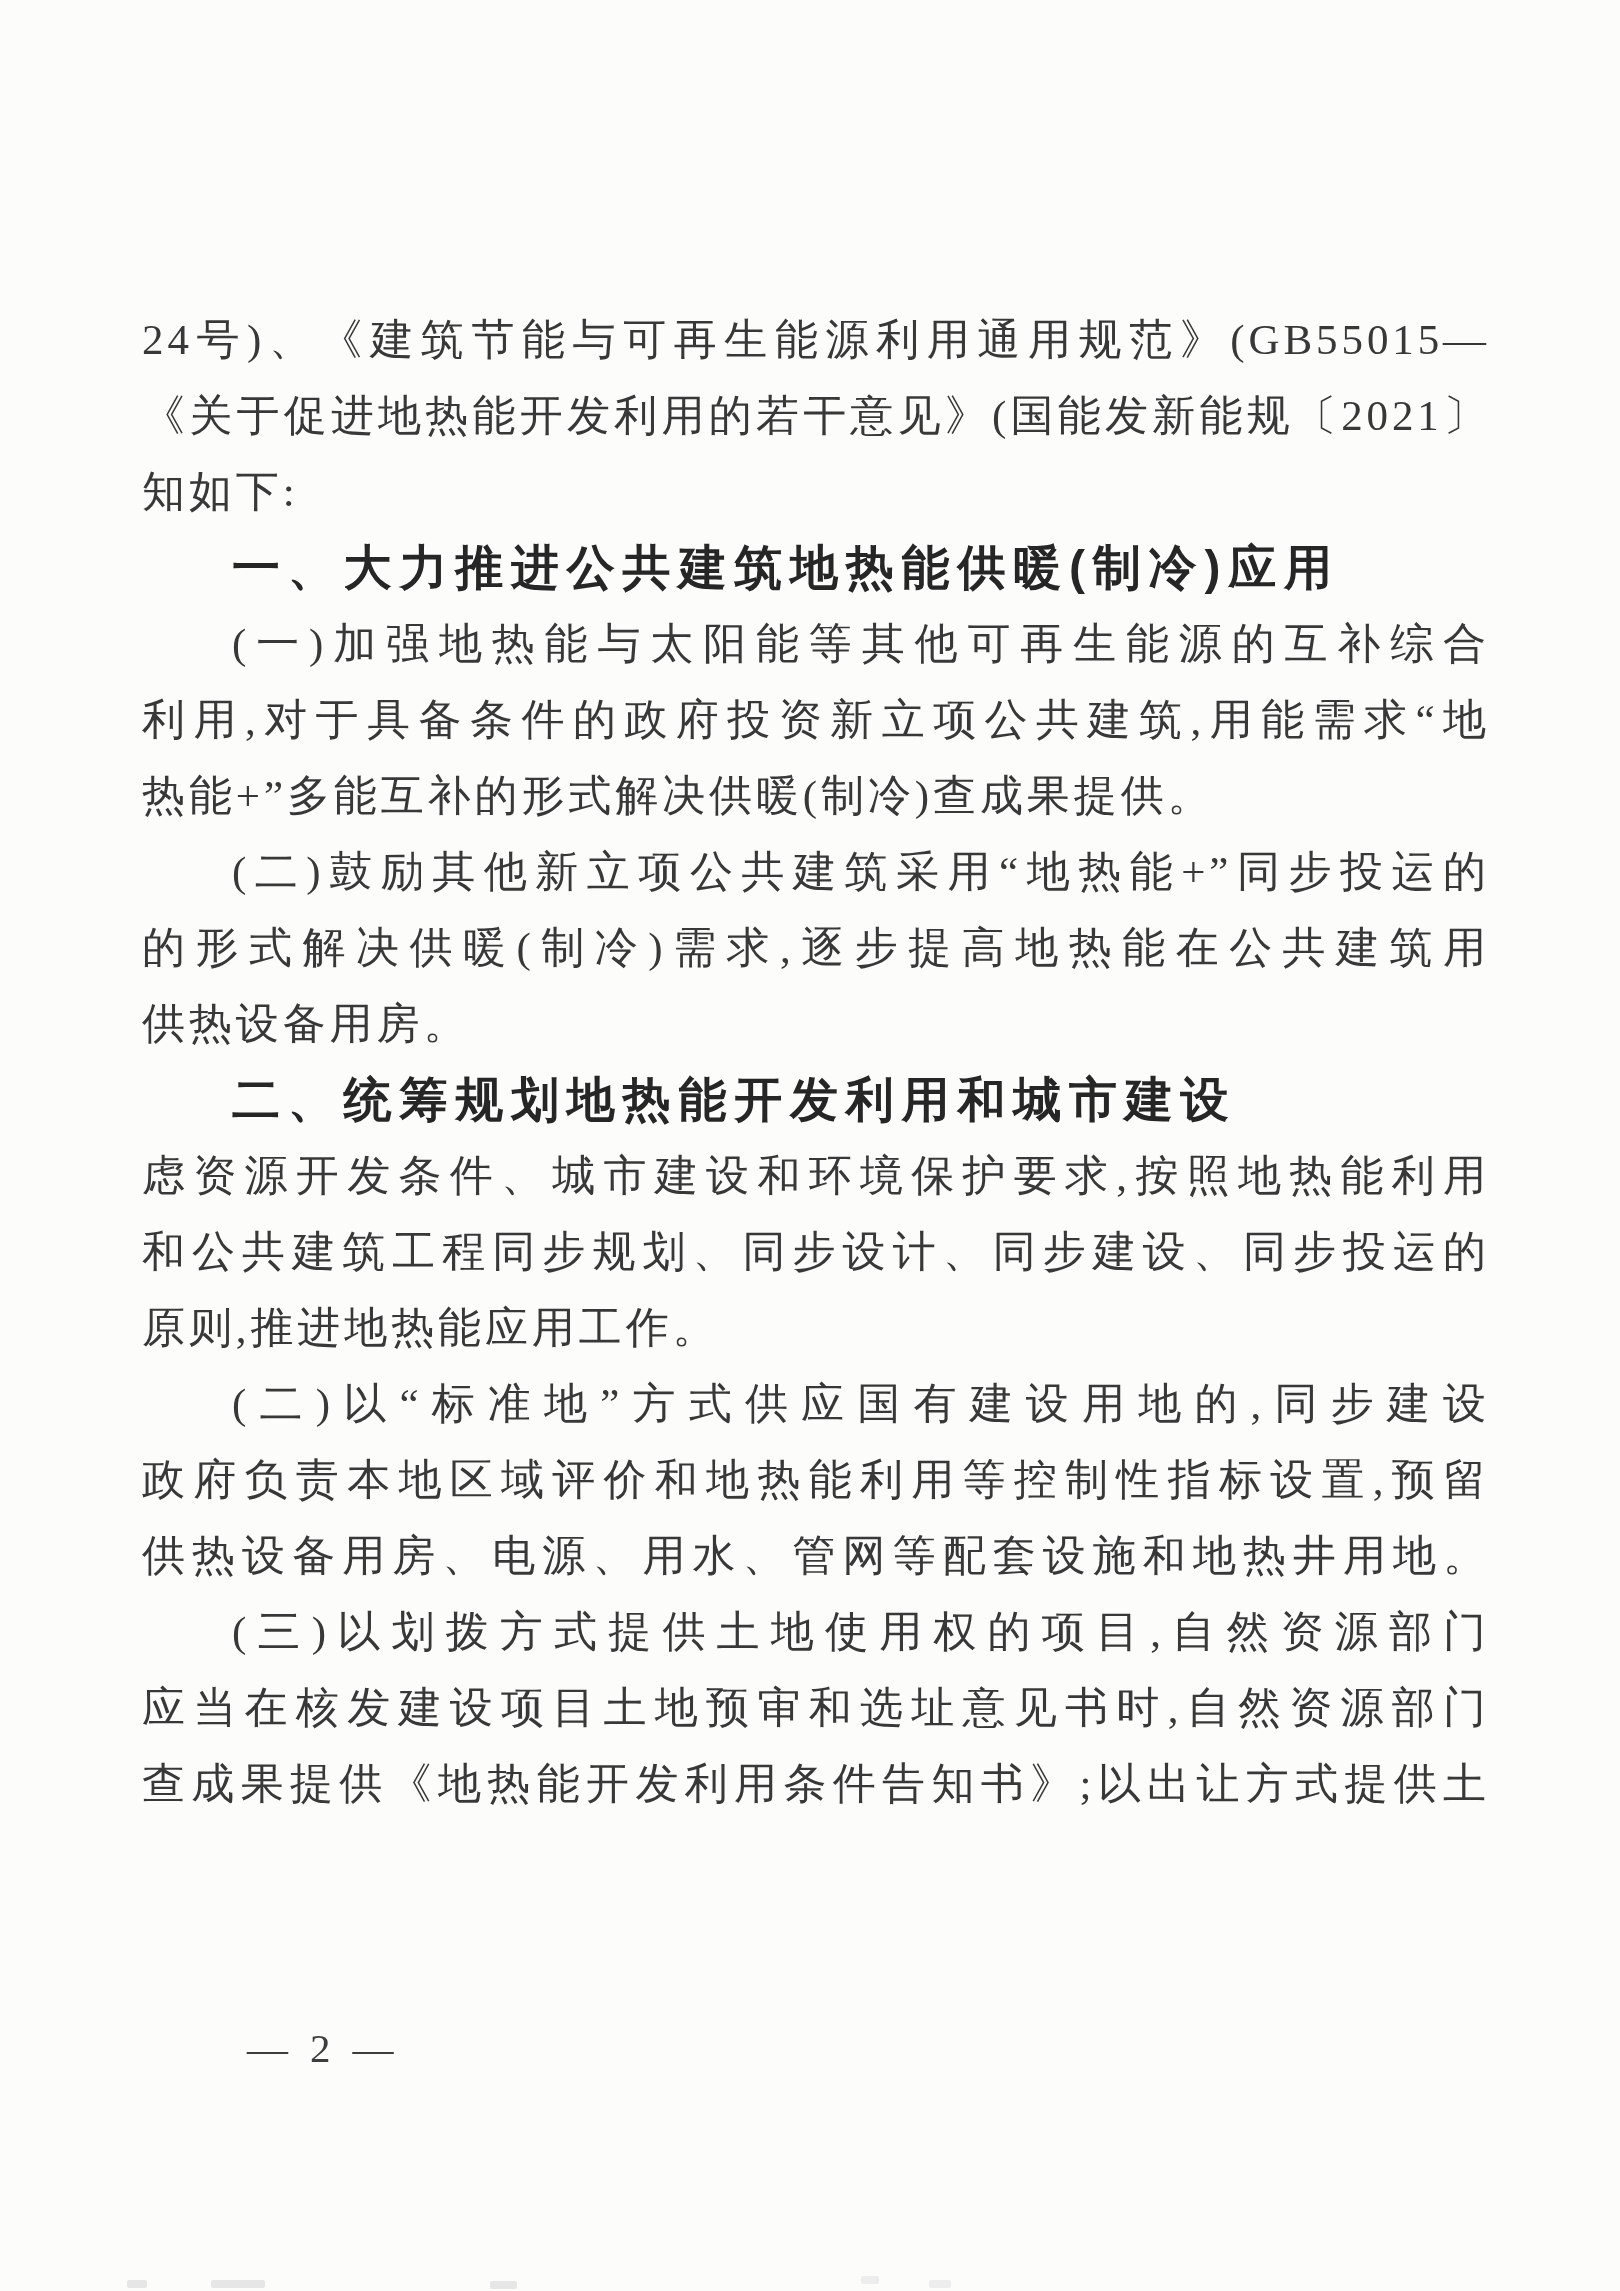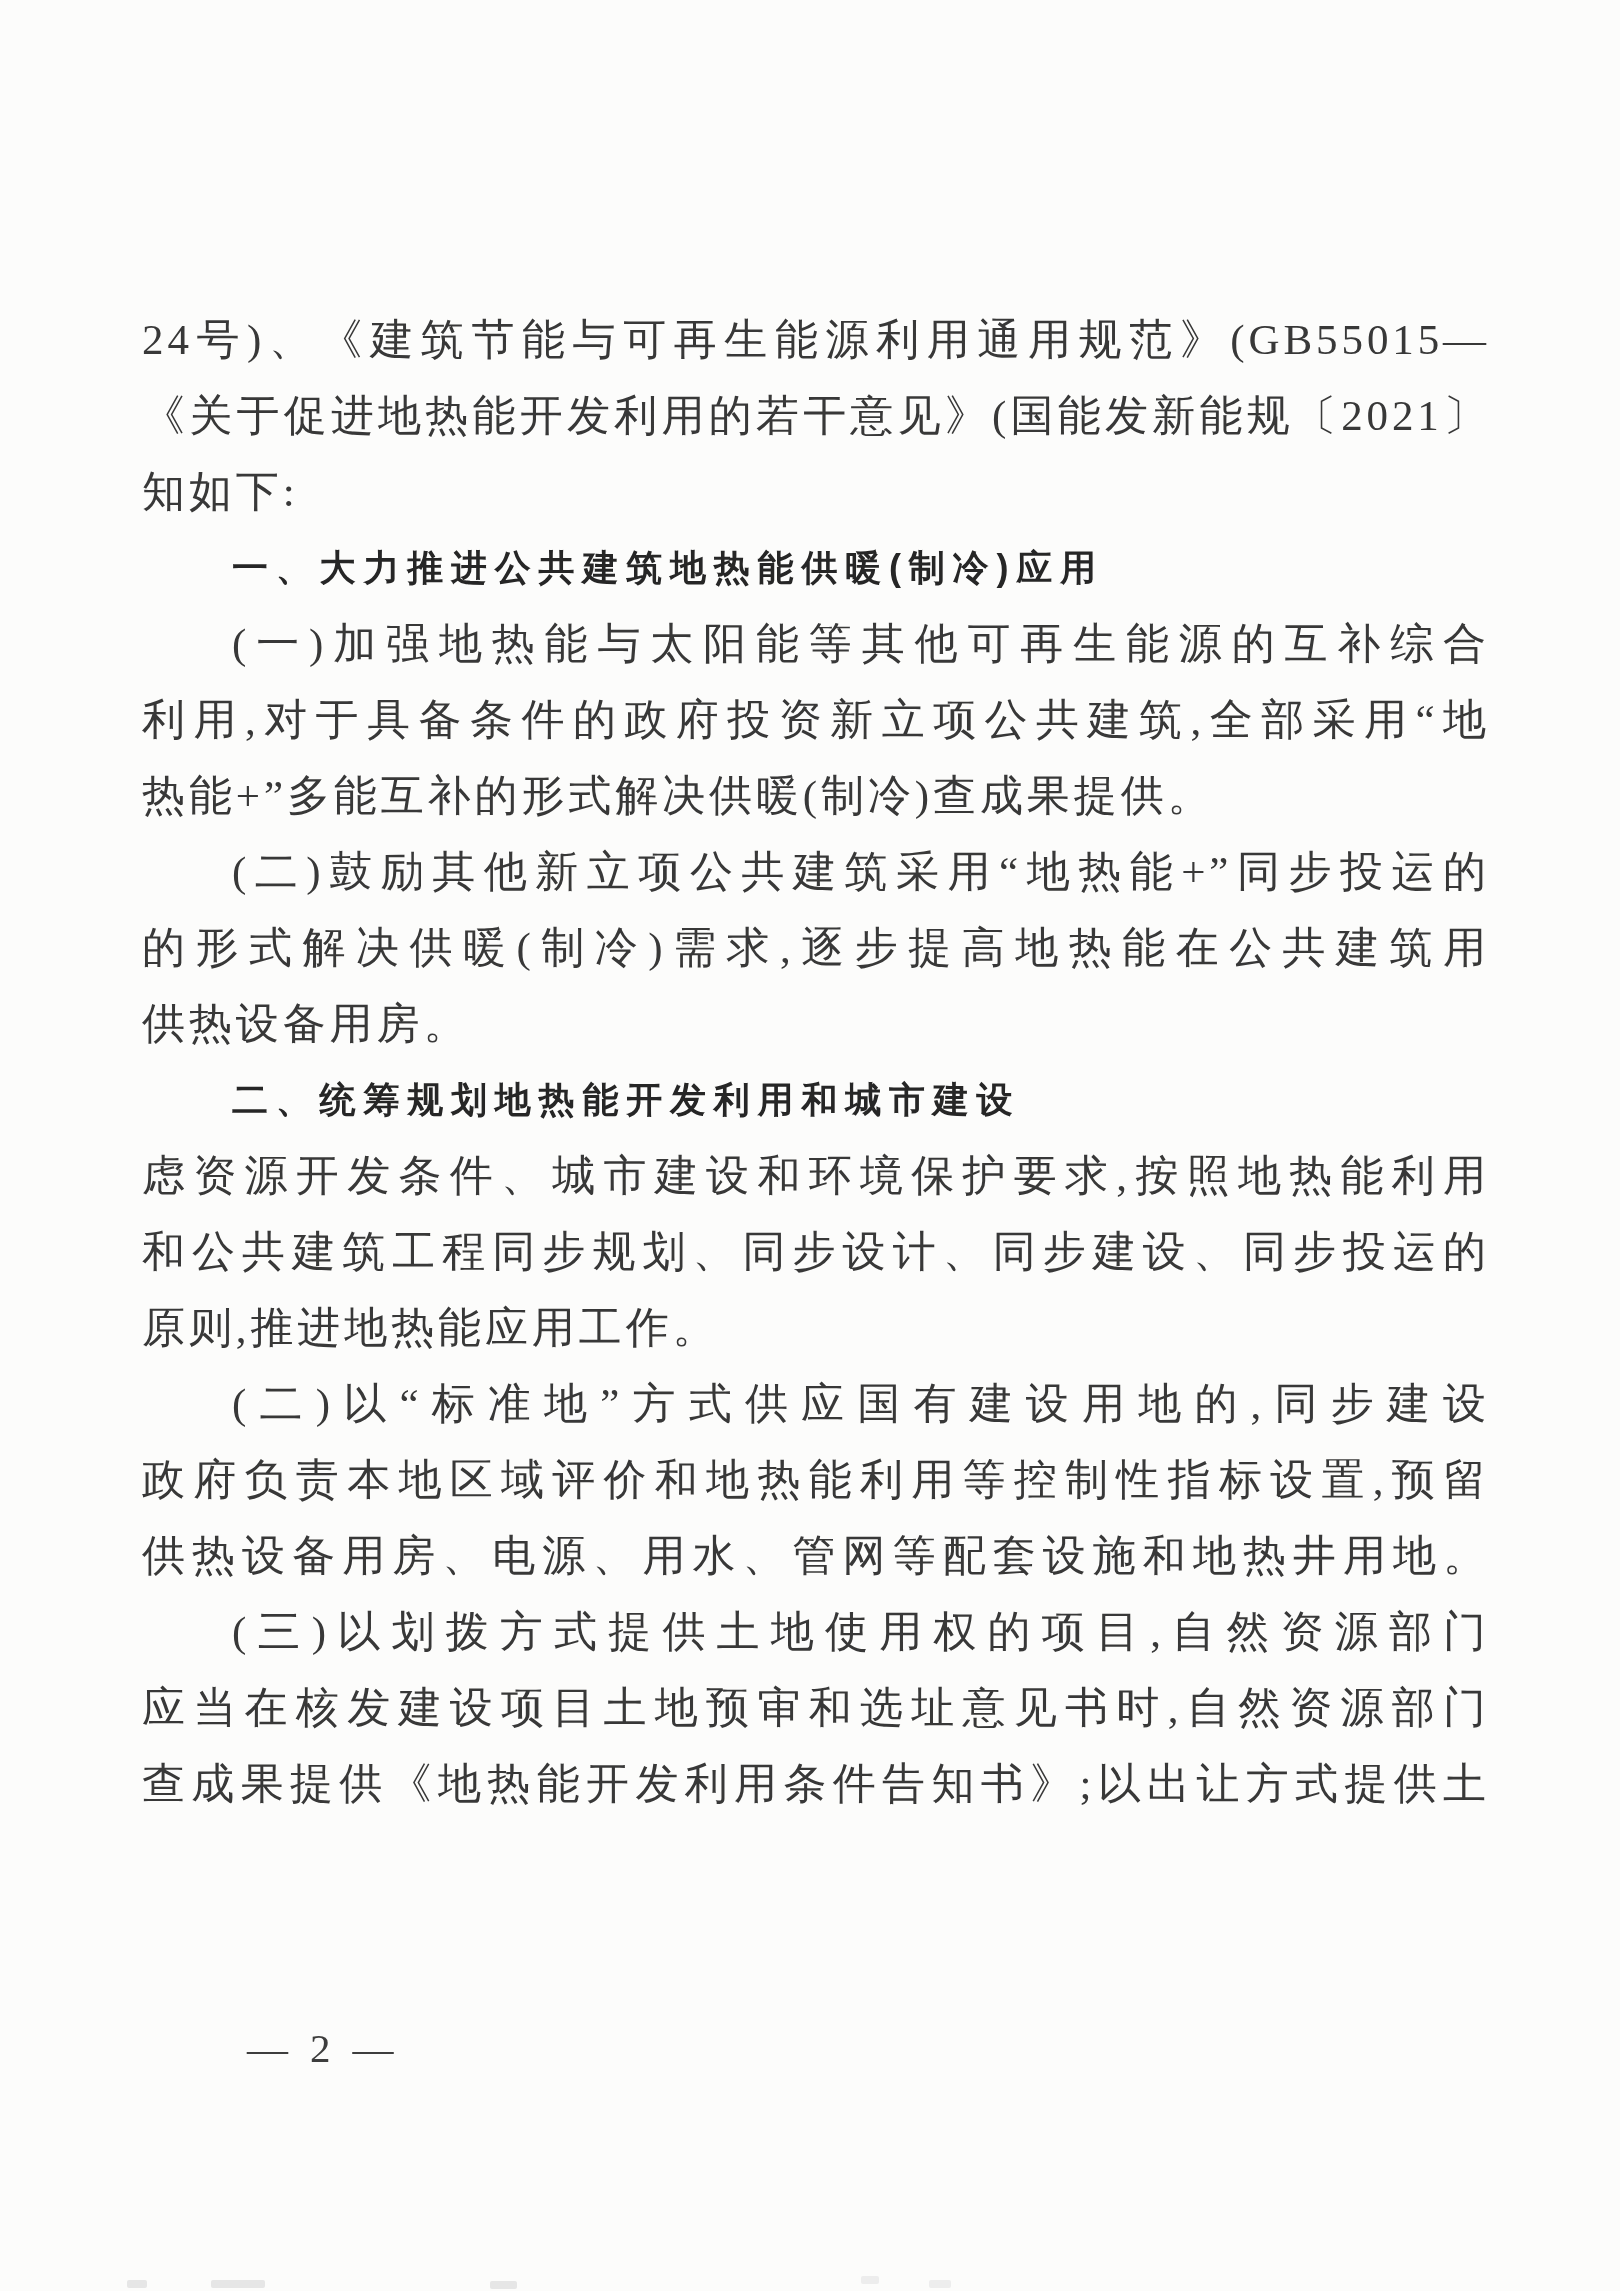--- a/index.html
+++ b/index.html
@@ -28,21 +28,21 @@
     overflow: hidden;
   }
   .fill {
     text-align: justify;
     text-align-last: justify;
   }
   .indent { padding-left: 90px; }
   .heading {
     font-family: "Liberation Sans", sans-serif;
     font-weight: 700;
-    font-size: 36px;
+    font-size: 48px;
     letter-spacing: 7.8px;
     color: #262626;
   }
   .page-number {
     position: absolute;
     left: 247px;
     top: 2010px;
     height: 76px;
     line-height: 76px;
     font-size: 41px;
@@ -65,21 +65,21 @@
 </head>
 <body>
 
 <div class="page">
   <div class="text-block">
     <div class="line fill">24号)、《建筑节能与可再生能源利用通用规范》(GB55015—2021)和</div>
     <div class="line fill">《关于促进地热能开发利用的若干意见》(国能发新能规〔2021〕43</div>
     <div class="line">知如下:</div>
     <div class="line heading indent">一、大力推进公共建筑地热能供暖(制冷)应用</div>
     <div class="line fill indent">(一)加强地热能与太阳能等其他可再生能源的互补综合</div>
-    <div class="line fill">利用,对于具备条件的政府投资新立项公共建筑,全部采用“地</div>
+    <div class="line fill">利用,对于具备条件的政府投资新立项公共建筑,用能需求“地</div>
     <div class="line">热能+”多能互补的形式解决供暖(制冷)查成果提供。</div>
     <div class="line fill indent">(二)鼓励其他新立项公共建筑采用“地热能+”同步投运的</div>
     <div class="line fill">的形式解决供暖(制冷)需求,逐步提高地热能在公共建筑用</div>
     <div class="line">供热设备用房。</div>
     <div class="line heading indent">二、统筹规划地热能开发利用和城市建设</div>
     <div class="line fill">虑资源开发条件、城市建设和环境保护要求,按照地热能利用</div>
     <div class="line fill">和公共建筑工程同步规划、同步设计、同步建设、同步投运的</div>
     <div class="line">原则,推进地热能应用工作。</div>
     <div class="line fill indent">(二)以“标准地”方式供应国有建设用地的,同步建设</div>
     <div class="line fill">政府负责本地区域评价和地热能利用等控制性指标设置,预留</div>

